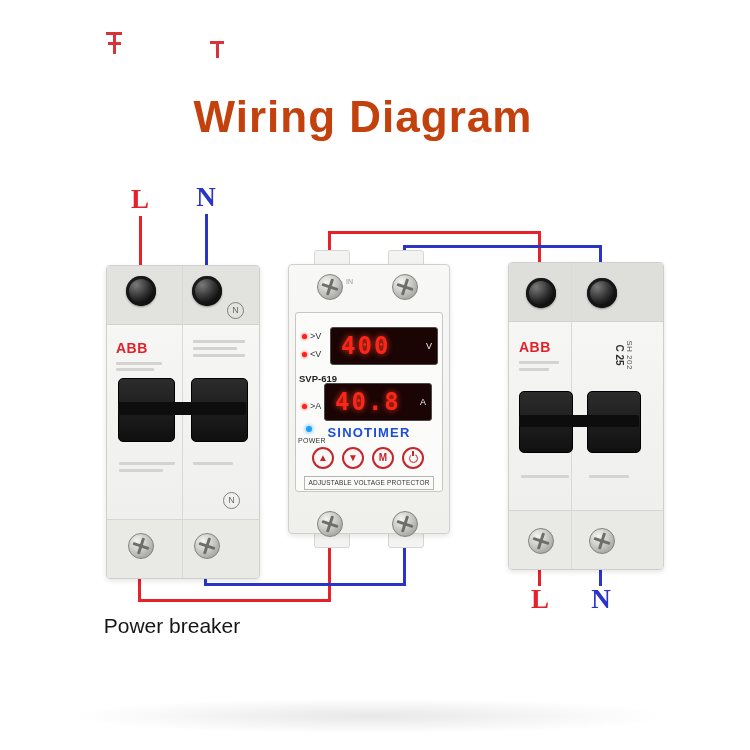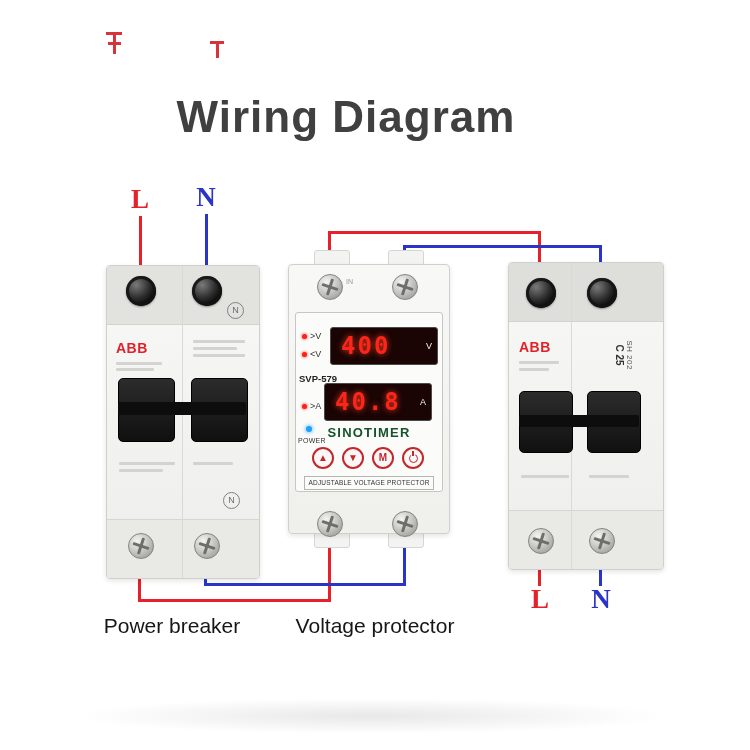--- a/index.html
+++ b/index.html
@@ -7,22 +7,22 @@
          font-family:"Liberation Sans",sans-serif;}
   
   .wire{position:absolute;z-index:1;}
   .live{background:#e62129;}
   .neutral{background:#2a35c8;}
   
   .lbl-ln{position:absolute;z-index:6;width:26px;text-align:center;line-height:30px;
           font-family:"Liberation Serif",serif;font-weight:700;font-size:27px;}
   .lbl-ln.red{color:#e62129;}
   .lbl-ln.blue{color:#2a35c8;}
-  .title{position:absolute;left:126px;top:92px;width:440px;text-align:center;
-         font-size:44px;font-weight:600;color:#404040;letter-spacing:1px;z-index:5;}
+  .title{position:absolute;left:143px;top:92px;width:440px;text-align:center;
+         font-size:44px;font-weight:600;color:#c2410c;letter-spacing:1px;z-index:5;}
   .caption{position:absolute;top:614px;font-size:21px;color:#161616;text-align:center;z-index:5;}
   
   .device{position:absolute;z-index:2;background:linear-gradient(180deg,#f8f8f6,#ededeb);
           border:1px solid #cfcfcc;border-radius:4px;box-shadow:0 2px 5px rgba(0,0,0,.10);}
   .bk-zone{position:absolute;left:0;right:0;height:58px;}
   .bk-zone.top{top:0;background:#e2e2df;border-bottom:1px solid #d2d2cf;border-radius:3px 3px 0 0;}
   .bk-zone.bottom{bottom:0;background:#e9e9e6;border-top:1px solid #d5d5d2;border-radius:0 0 3px 3px;}
   .bk-div{position:absolute;top:0;bottom:0;width:1px;background:#d9d9d6;}
   .screw-black{position:absolute;width:30px;height:30px;border-radius:50%;
      background:radial-gradient(circle at 34% 30%,#7a7a7a 0%,#2e2e2e 45%,#000 78%);
@@ -62,21 +62,21 @@
   .led.blue{background:#1ea0ff;box-shadow:0 0 4px #1ea0ff;width:6px;height:6px;}
   .ind{position:absolute;font-size:9px;color:#333;}
   .vp-model{position:absolute;font-size:9.5px;font-weight:700;color:#222;}
   .vp-powertxt{position:absolute;font-size:7px;color:#333;letter-spacing:.3px;}
   .disp{position:absolute;width:106px;height:36px;background:#1a0404;border:1px solid #4a4a4a;border-radius:3px;}
   .digits{position:absolute;left:10px;top:50%;transform:translateY(-50%);
      font-family:"DejaVu Sans Mono",monospace;font-weight:700;font-size:24px;color:#ff2418;
      letter-spacing:2px;text-shadow:0 0 6px rgba(255,70,40,.85);}
   .unit{position:absolute;right:5px;top:50%;transform:translateY(-50%);font-size:9px;color:#f2f2f2;}
   .vp-brand{position:absolute;left:0;width:100%;text-align:center;font-size:13px;font-weight:700;
-     color:#14532d;letter-spacing:1.2px;}
+     color:#1d4ed8;letter-spacing:1.2px;}
   .vpbtn{position:absolute;width:22px;height:22px;border-radius:50%;border:2px solid #c5262b;
      background:#faf8f7;box-sizing:border-box;text-align:center;}
   .bglyph{display:block;font-size:10px;color:#c5262b;line-height:18px;font-weight:700;}
   .pwr{position:absolute;left:50%;top:50%;width:9px;height:9px;margin:-4px 0 0 -4.5px;
      border:1.7px solid #c5262b;border-radius:50%;box-sizing:border-box;}
   .pwr::before{content:"";position:absolute;left:50%;top:-4px;width:2px;height:5px;margin-left:-1px;
      background:#c5262b;box-shadow:0 0 0 1.2px #faf8f7;}
   .typebox{position:absolute;left:8px;right:8px;top:163px;height:12px;border:1px solid #b5b5b2;
      font-size:6.5px;line-height:12px;text-align:center;color:#333;letter-spacing:.2px;}
   .in-lbl{position:absolute;font-size:7px;color:#989894;}
@@ -163,21 +163,21 @@
     <div class="screw-metal" style="left:104px;top:24px"></div>
     <div class="in-lbl" style="left:58px;top:28px">IN</div>
 
     <div class="vp-face">
       <div class="ind" style="left:6px;top:18px">
         <span class="led red"></span><span>&gt;V</span>
       </div>
       <div class="ind" style="left:6px;top:36px">
         <span class="led red"></span><span>&lt;V</span>
       </div>
-      <div class="vp-model" style="left:3px;top:60px">SVP-579</div>
+      <div class="vp-model" style="left:3px;top:60px">SVP-619</div>
       <div class="ind" style="left:6px;top:88px">
         <span class="led red"></span><span>&gt;A</span>
       </div>
       <div class="ind" style="left:10px;top:110px">
         <span class="led blue"></span>
       </div>
       <div class="vp-powertxt" style="left:2px;top:124px">POWER</div>
 
       <div class="disp" style="left:34px;top:14px">
         <span class="digits">400</span>
@@ -229,15 +229,14 @@
     <div class="tbar" style="left:12px;top:212px;width:48px"></div>
     <div class="tbar" style="left:80px;top:212px;width:40px"></div>
     <div class="screw-metal" style="left:19px;top:265px"></div>
     <div class="screw-metal" style="left:80px;top:265px"></div>
   </div>
 
   <div class="lbl-ln red" style="left:527px;top:584px">L</div>
   <div class="lbl-ln blue" style="left:588px;top:584px">N</div>
 
   <div class="caption" style="left:92px;width:160px">Power breaker</div>
-  <div class="caption" style="left:272px;width:206px">Voltage protector</div>
 
 </div>
 
 </body></html>

